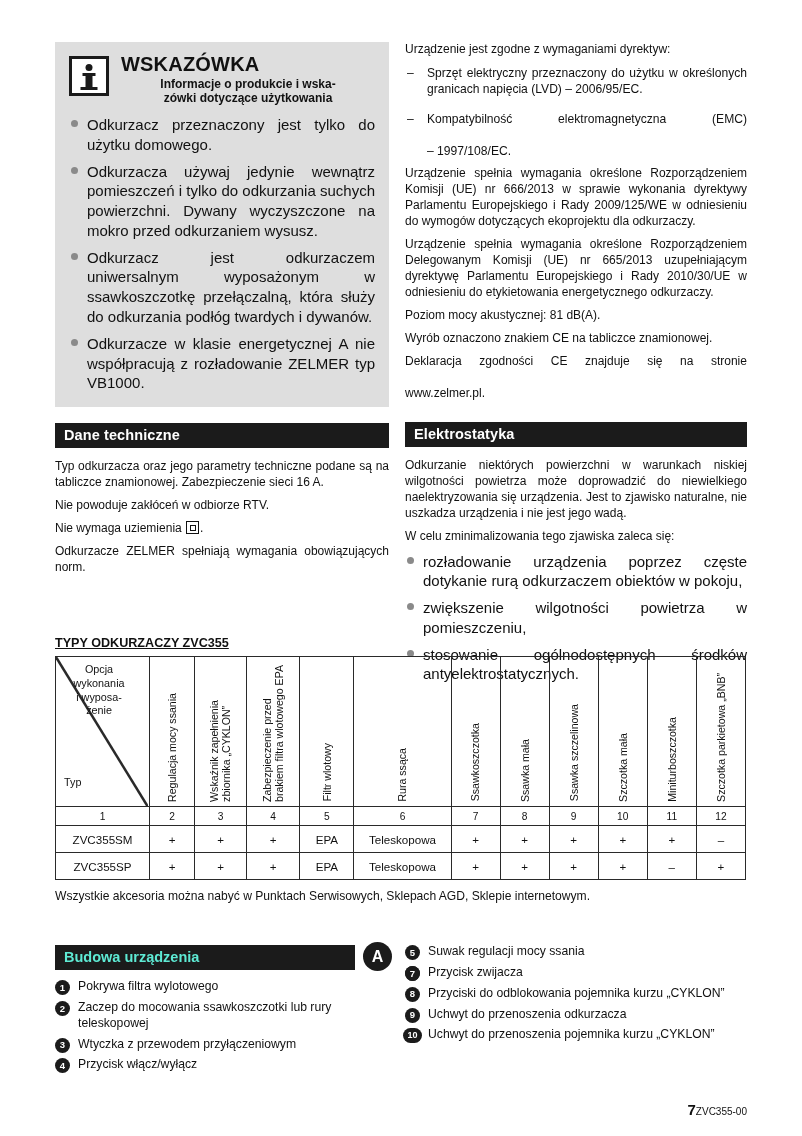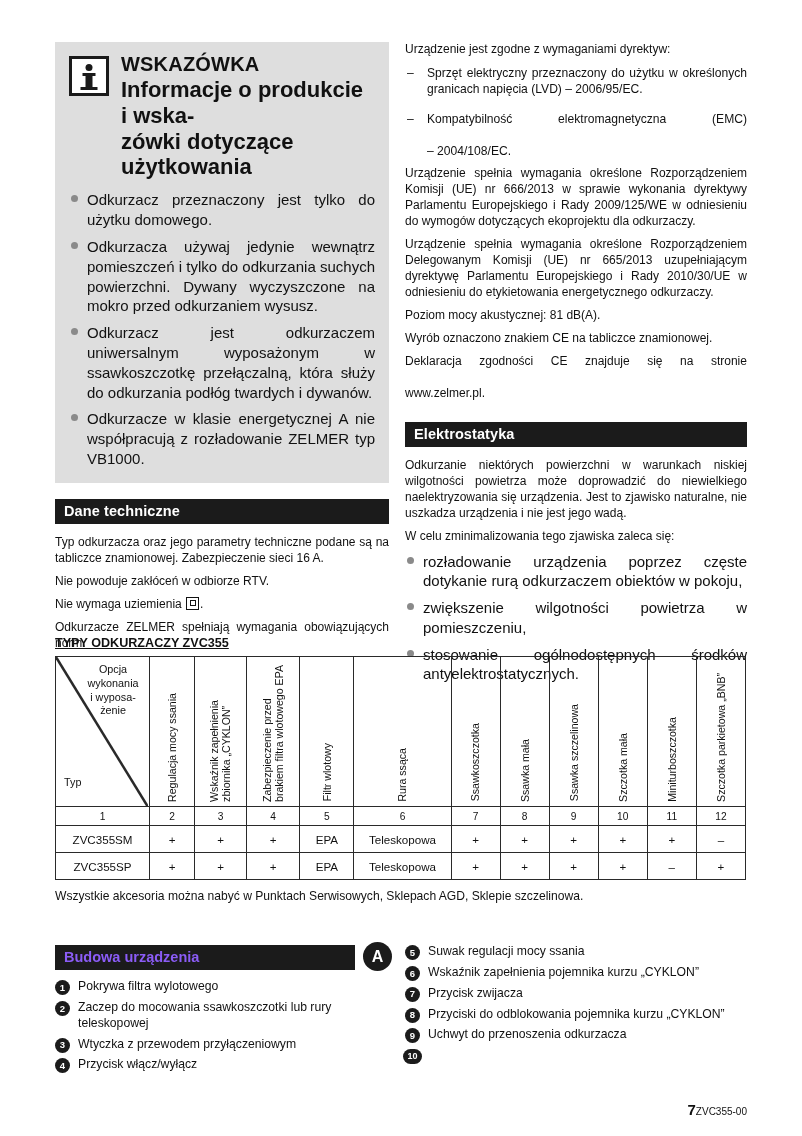--- a/index.html
+++ b/index.html
@@ -61,22 +61,22 @@
     position: absolute; left: 50%; top: 28px;
     transform: translateX(-50%);
     width: 17px; height: 3px; background: #1a1a1a;
   }
   .notice-titles { flex: 1 1 auto; }
   .notice-title {
     font-size: 20px; font-weight: bold; letter-spacing: .2px;
     line-height: 1.08; margin: 0 0 1px 0;
   }
   .notice-sub {
-    font-size: 22px; font-weight: bold;
-    line-height: 1.18; margin: 0;
+    font-size: 12px; font-weight: bold;
+    line-height: 1.18; margin: 0; text-align: center;
   }
   ul.bullets { list-style: none; margin: 0; padding: 0; }
   ul.bullets > li {
     position: relative;
     padding-left: 18px;
     margin-bottom: 7px;
     font-size: 15px;
     line-height: 1.32;
     text-align: justify;
   }
@@ -177,21 +177,21 @@
     position: relative;
     width: 92px;
   }
   .corner .diag {
     position: absolute; inset: 0;
     overflow: hidden;
   }
   .corner .diag svg { display: block; }
   .corner .opt {
     position: absolute;
-    right: 5px; top: 6px;
+    right: 19px; top: 6px;
     width: 62px;
     font-size: 10.8px; line-height: 1.28;
     text-align: center;
     margin-left: 8px;
   }
   .corner .typ {
     position: absolute;
     left: 8px; bottom: 18px;
     font-size: 10.8px;
   }
@@ -209,21 +209,21 @@
     position: absolute;
     left: 55px; top: 945px;
     width: 692px;
   }
   .bcol-left  { position: absolute; left: 0;    top: 0;  width: 340px; }
   .bcol-right { position: absolute; left: 350px; top: -10px; width: 342px; }
 
   .budowa-bar {
     position: relative;
     background: #1b1b1b;
-    color: #8b5cf6;
+    color: #5eead4;
     font-weight: bold;
     font-size: 14.5px;
     padding: 4px 9px 5px 9px;
     width: 300px;
   }
   .badge-a {
     position: absolute;
     left: 308px; top: -3px;
     width: 29px; height: 29px;
     border-radius: 50%;
@@ -308,21 +308,21 @@
     <div class="col-right">
       <p class="para">Urządzenie jest zgodne z wymaganiami dyrektyw:</p>
       <ul class="dashes">
         <li>Sprzęt elektryczny przeznaczony do użytku w określonych granicach napięcia (LVD) – 2006/95/EC.</li>
         <li>
           <span class="justify-spread" style="display:block;margin-top:14px;">
             <span>Kompatybilność</span>
             <span>elektromagnetyczna</span>
             <span>(EMC)</span>
           </span>
-          <span>– 2004/108/EC.</span>
+          <span>– 1997/108/EC.</span>
         </li>
       </ul>
       <p class="para">Urządzenie spełnia wymagania określone Rozporządzeniem Komisji (UE) nr 666/2013 w sprawie wykonania dyrektywy Parlamentu Europejskiego i Rady 2009/125/WE w odniesieniu do wymogów dotyczących ekoprojektu dla odkurzaczy.</p>
       <p class="para">Urządzenie spełnia wymagania określone Rozporządzeniem Delegowanym Komisji (UE) nr 665/2013 uzupełniającym dyrektywę Parlamentu Europejskiego i Rady 2010/30/UE w odniesieniu do etykietowania energetycznego odkurzaczy.</p>
       <p class="para">Poziom mocy akustycznej: 81 dB(A).</p>
       <p class="para">Wyrób oznaczono znakiem CE na tabliczce znamionowej.</p>
       <p class="para">
         <span class="justify-spread" style="display:block;">
           <span>Deklaracja</span>
           <span>zgodności</span>
@@ -458,41 +458,41 @@
       <td>+</td>
       <td>+</td>
       <td>+</td>
       <td>+</td>
       <td>–</td>
       <td>+</td>
     </tr>
   </tbody>
     </table>
 
-  <div class="note-accessories">Wszystkie akcesoria można nabyć w Punktach Serwisowych, Sklepach AGD, Sklepie szczelinowa.</div>
+  <div class="note-accessories">Wszystkie akcesoria można nabyć w Punktach Serwisowych, Sklepach AGD, Sklepie internetowym.</div>
 
   <div class="bottom">
     <div class="bcol-left">
       <div class="budowa-bar">Budowa urządzenia</div>
       <div class="badge-a">A</div>
       <ul class="numlist">
         <li><span class="numbadge">1</span><span>Pokrywa filtra wylotowego</span></li>
         <li><span class="numbadge">2</span><span>Zaczep do mocowania ssawkoszczotki lub rury teleskopowej</span></li>
         <li><span class="numbadge">3</span><span>Wtyczka z przewodem przyłączeniowym</span></li>
         <li><span class="numbadge">4</span><span>Przycisk włącz/wyłącz</span></li>
       </ul>
     </div>
     <div class="bcol-right">
       <ul class="numlist">
         <li><span class="numbadge">5</span><span>Suwak regulacji mocy ssania</span></li>
-        <li><span class="numbadge">6</span><span>Wskaźnik zapełnienia pojemnika kurzu „CYKLON”</span></li>
+        <li><span class="numbadge">6</span></li>
         <li><span class="numbadge">7</span><span>Przycisk zwijacza</span></li>
         <li><span class="numbadge">8</span><span>Przyciski do odblokowania pojemnika kurzu „CYKLON”</span></li>
         <li><span class="numbadge">9</span><span>Uchwyt do przenoszenia odkurzacza</span></li>
-        <li><span class="numbadge wide">10</span></li>
+        <li><span class="numbadge wide">10</span><span>Uchwyt do przenoszenia pojemnika kurzu „CYKLON”</span></li>
       </ul>
     </div>
   </div>
 
   <div class="footer">
     <span class="pg">7</span><span class="code">ZVC355-00</span>
   </div>
 
 </div>
 

